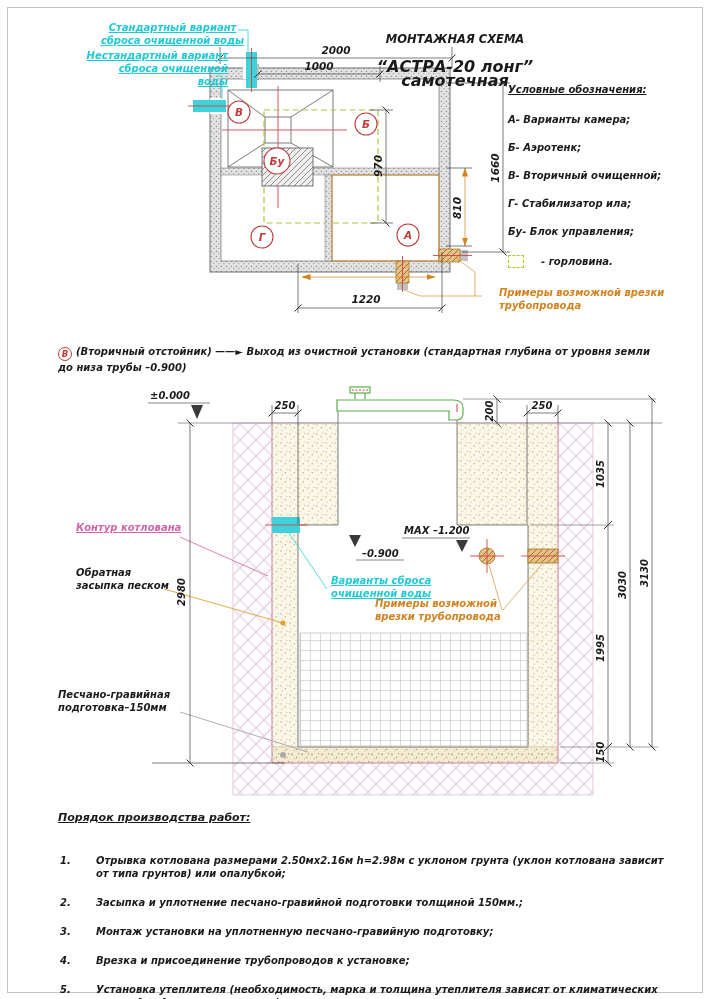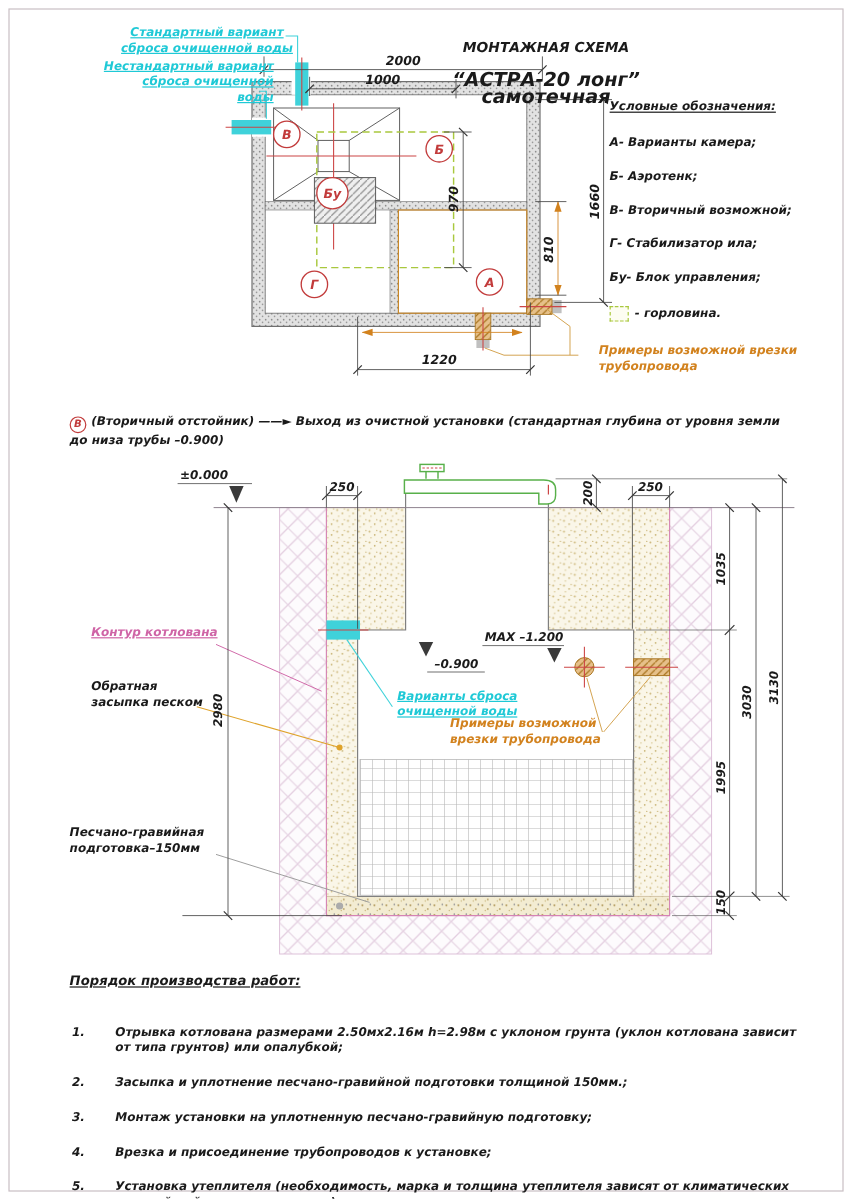--- a/index.html
+++ b/index.html
@@ -5,27 +5,27 @@
   html,body{margin:0;padding:0;background:#fff;}
   body{width:710px;height:999px;position:relative;overflow:hidden;
        font-family:"DejaVu Sans",sans-serif;}
   .frame{position:absolute;left:7px;top:7px;width:694px;height:984px;
          border:1px solid #c9bfc4;}
   svg.linework{position:absolute;left:0;top:0;}
   .txt{position:absolute;font-style:italic;font-weight:bold;color:#1a1a1a;
        white-space:pre-line;line-height:13px;font-size:10px;}
   .title-block{left:330px;top:18px;width:250px;text-align:center;
                font-size:11.5px;line-height:14px;}
-  .cyan{color:#1fc9d6;text-decoration:underline;}
+  .cyan{color:#1fc9d6;text-decoration:underline;text-align:right;}
   .lbl-std{left:100px;top:21px;width:145px;text-align:center;}
   .lbl-nonstd{left:86px;top:49px;width:142px;text-align:right;}
   .legend{left:508px;top:70px;width:165px;}
   .legend .lg-title{text-decoration:underline;margin-bottom:3px;}
   .legend .lg-item{line-height:15px;}
-  .lg-gorl{display:flex;align-items:center;gap:5px;margin-top:3px;text-align:right;}
+  .lg-gorl{display:flex;align-items:center;gap:17px;margin-top:3px;text-align:right;}
   .lg-square{display:inline-block;width:14px;height:11px;
              border:1px dashed #a9c83e;background:#fdfdf2;}
   .orange{color:#d2821e;}
   .magenta{color:#cf64a6;text-decoration:underline;}
   .lbl-tap-plan{left:484px;top:286px;width:180px;margin-left:15px;}
   .notes{left:58px;top:318px;width:600px;line-height:13.5px;font-size:10px;}
   .note{margin-bottom:3px;}
   .nmark{display:inline-block;width:12px;height:12px;border:1.2px solid #c23b3b;
          border-radius:50%;color:#c23b3b;font-size:8.5px;line-height:12px;
          text-align:center;font-style:italic;font-weight:bold;margin-right:4px;
@@ -304,21 +304,21 @@
 
 <div class="txt cyan lbl-std">Стандартный вариант
 сброса очищенной воды</div>
 <div class="txt cyan lbl-nonstd">Нестандартный вариант
 сброса очищенной воды</div>
 
 <div class="txt legend">
   <div class="lg-title">Условные обозначения:</div>
   <div class="lg-item">А- Варианты камера;</div>
   <div class="lg-item">Б- Аэротенк;</div>
-  <div class="lg-item">В- Вторичный возможной;</div>
+  <div class="lg-item">В- Вторичный очищенной;</div>
   <div class="lg-item">Г- Стабилизатор ила;</div>
   <div class="lg-item">Бу- Блок управления;</div>
   <div class="lg-gorl">
     <span class="lg-square"></span>
     <span>- горловина.</span>
   </div>
 </div>
 
 <div class="txt orange lbl-tap-plan">Примеры возможной врезки
 трубопровода</div>

